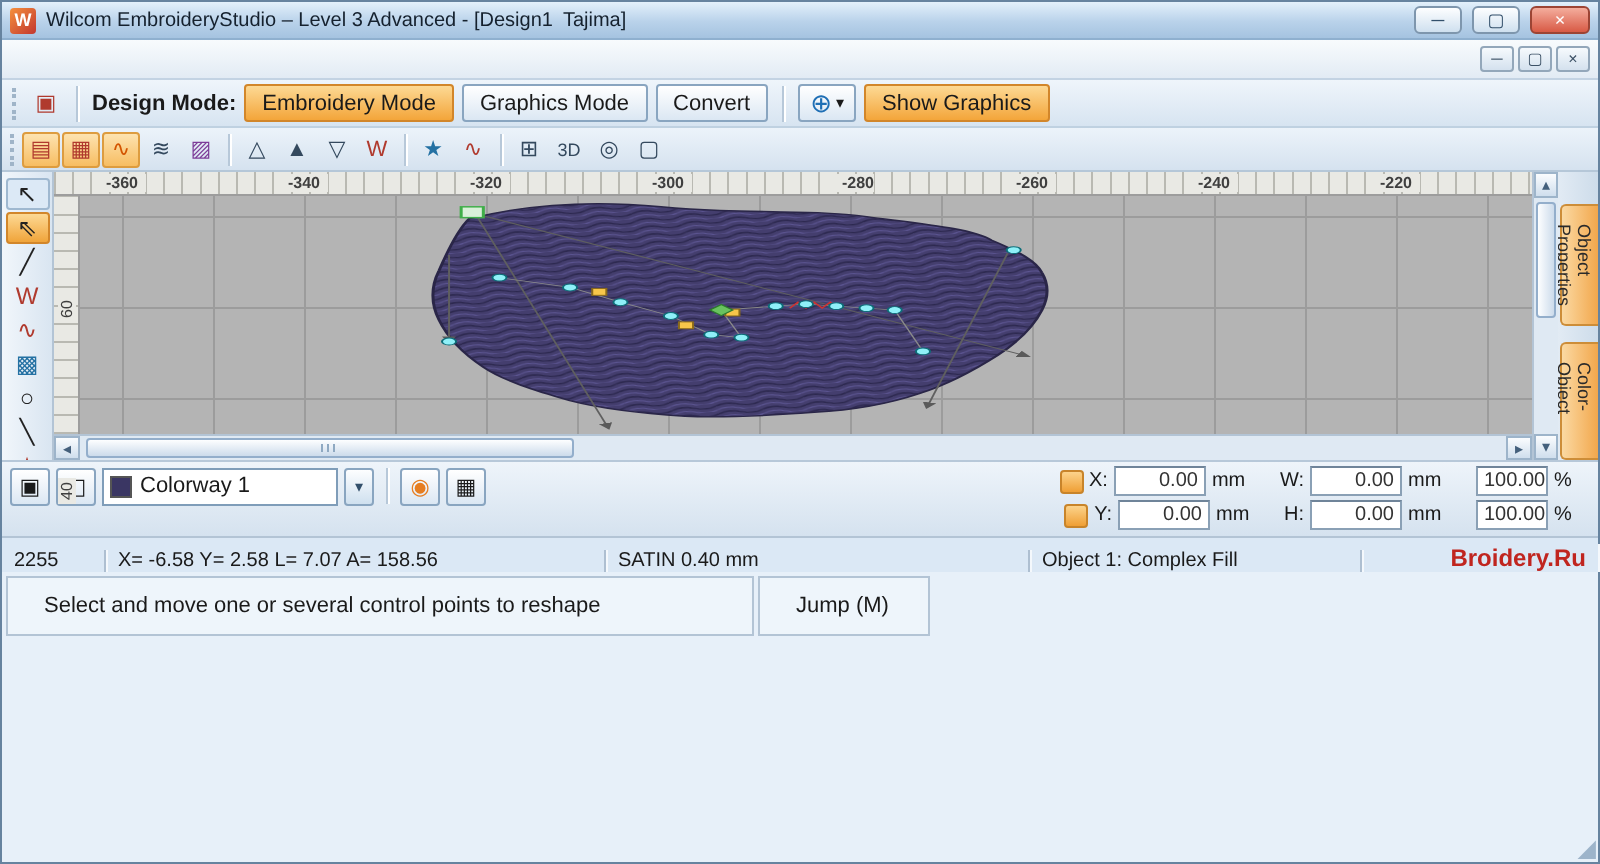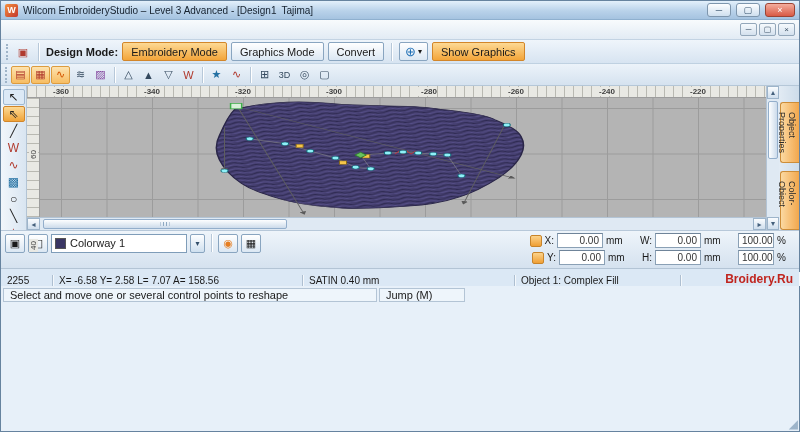--- a/index.html
+++ b/index.html
@@ -122,21 +122,21 @@
     border-right:none; border-radius:3px 0 0 3px; margin-left:1px; }
 
   
   .bottombar { height:38px; flex:0 0 38px; display:flex;
     background:linear-gradient(#eef4fa,#d5e2ef); border-top:1px solid #b7c8d9; }
   .cw-zone { flex:0 0 505px; display:flex; align-items:flex-start; gap:3px;
     padding:3px 4px; }
   .cw-btn { width:20px; height:19px; display:flex; align-items:center;
     justify-content:center; font-size:11px; border:1px solid #89a5c0;
     border-radius:2px; background:linear-gradient(#ffffff,#dbe7f3); }
-  .cw-combo { width:136px; height:19px; display:flex; align-items:center; gap:4px;
+  .cw-combo { width:118px; height:19px; display:flex; align-items:center; gap:4px;
     padding:0 3px; background:#fff; border:1px solid #7f9db9; }
   .cw-swatch { width:11px; height:11px; border:1px solid #555; }
   .cw-caret { width:15px; height:19px; text-align:center; line-height:18px;
     font-size:8px; color:#33506b; border:1px solid #89a5c0; border-radius:2px;
     background:linear-gradient(#fdfeff,#cfe0ef); }
   .fields-zone { flex:1; display:flex; flex-direction:column; justify-content:center;
     gap:2px; padding-right:4px; }
   .frow { display:flex; align-items:center; gap:3px; justify-content:flex-end; }
   .f-icon { width:12px; height:12px; border-radius:2px;
     background:linear-gradient(#fcd38b,#ef9f35); border:1px solid #c8842a; }
@@ -156,21 +156,21 @@
   .seg.count { flex:0 0 52px; }
   .seg.pointer { flex:0 0 250px; }
   .seg.stitch { flex:0 0 212px; }
   .seg.object { flex:1; }
   .seg.mark { flex:0 0 118px; border-right:none; justify-content:flex-end;
     font-size:12px; font-weight:bold; color:#c0251f; }
 
   
   .hintbar { flex:1; display:flex; align-items:flex-start; gap:2px; padding:2px 2px 0;
     background:#e7f0f9; position:relative; }
-  .hint-seg { height:14px; display:flex; align-items:center; padding:0 6px;
+  .hint-seg { height:30px; display:flex; align-items:center; padding:0 18px;
     background:#eef5fb; border:1px solid #b3c4d5; white-space:nowrap;
     overflow:hidden; }
   .hint-seg.msg { width:374px; }
   .hint-seg.jump { width:86px; }
   .resize-grip { position:absolute; right:1px; bottom:1px; color:#9db4ca;
     font-size:12px; line-height:12px; }
 </style>
 </head>
 <body>
 

